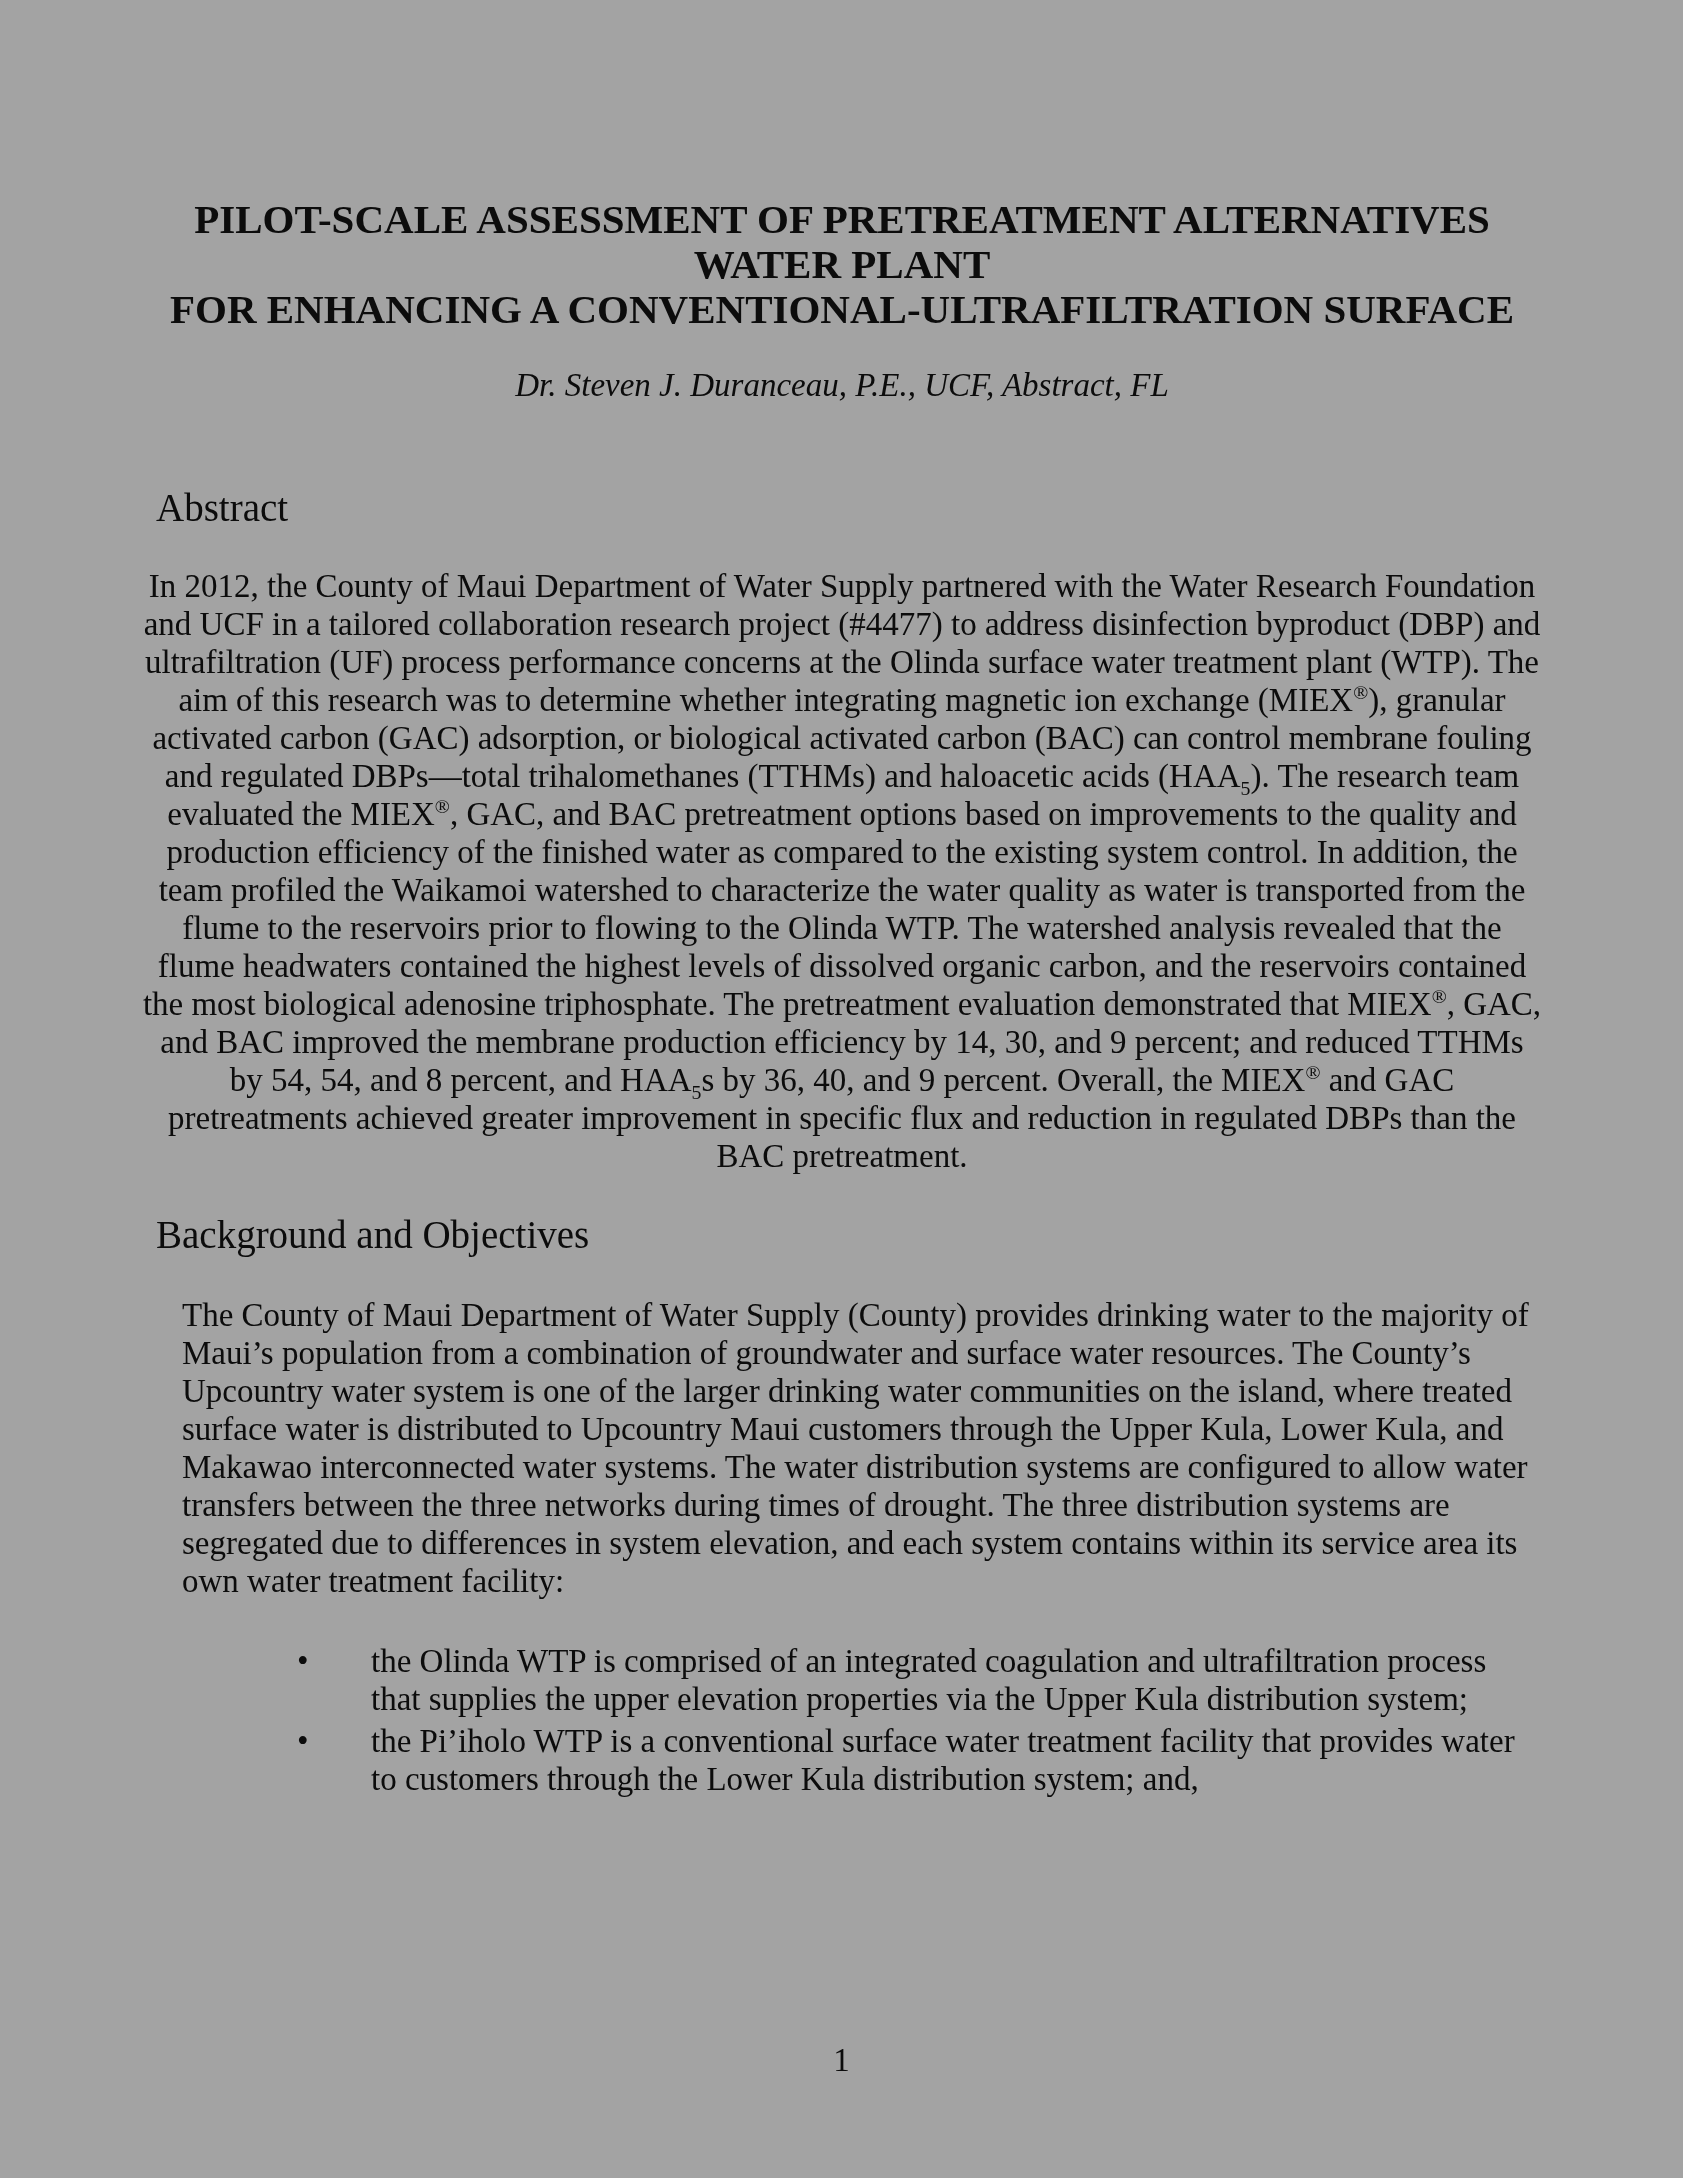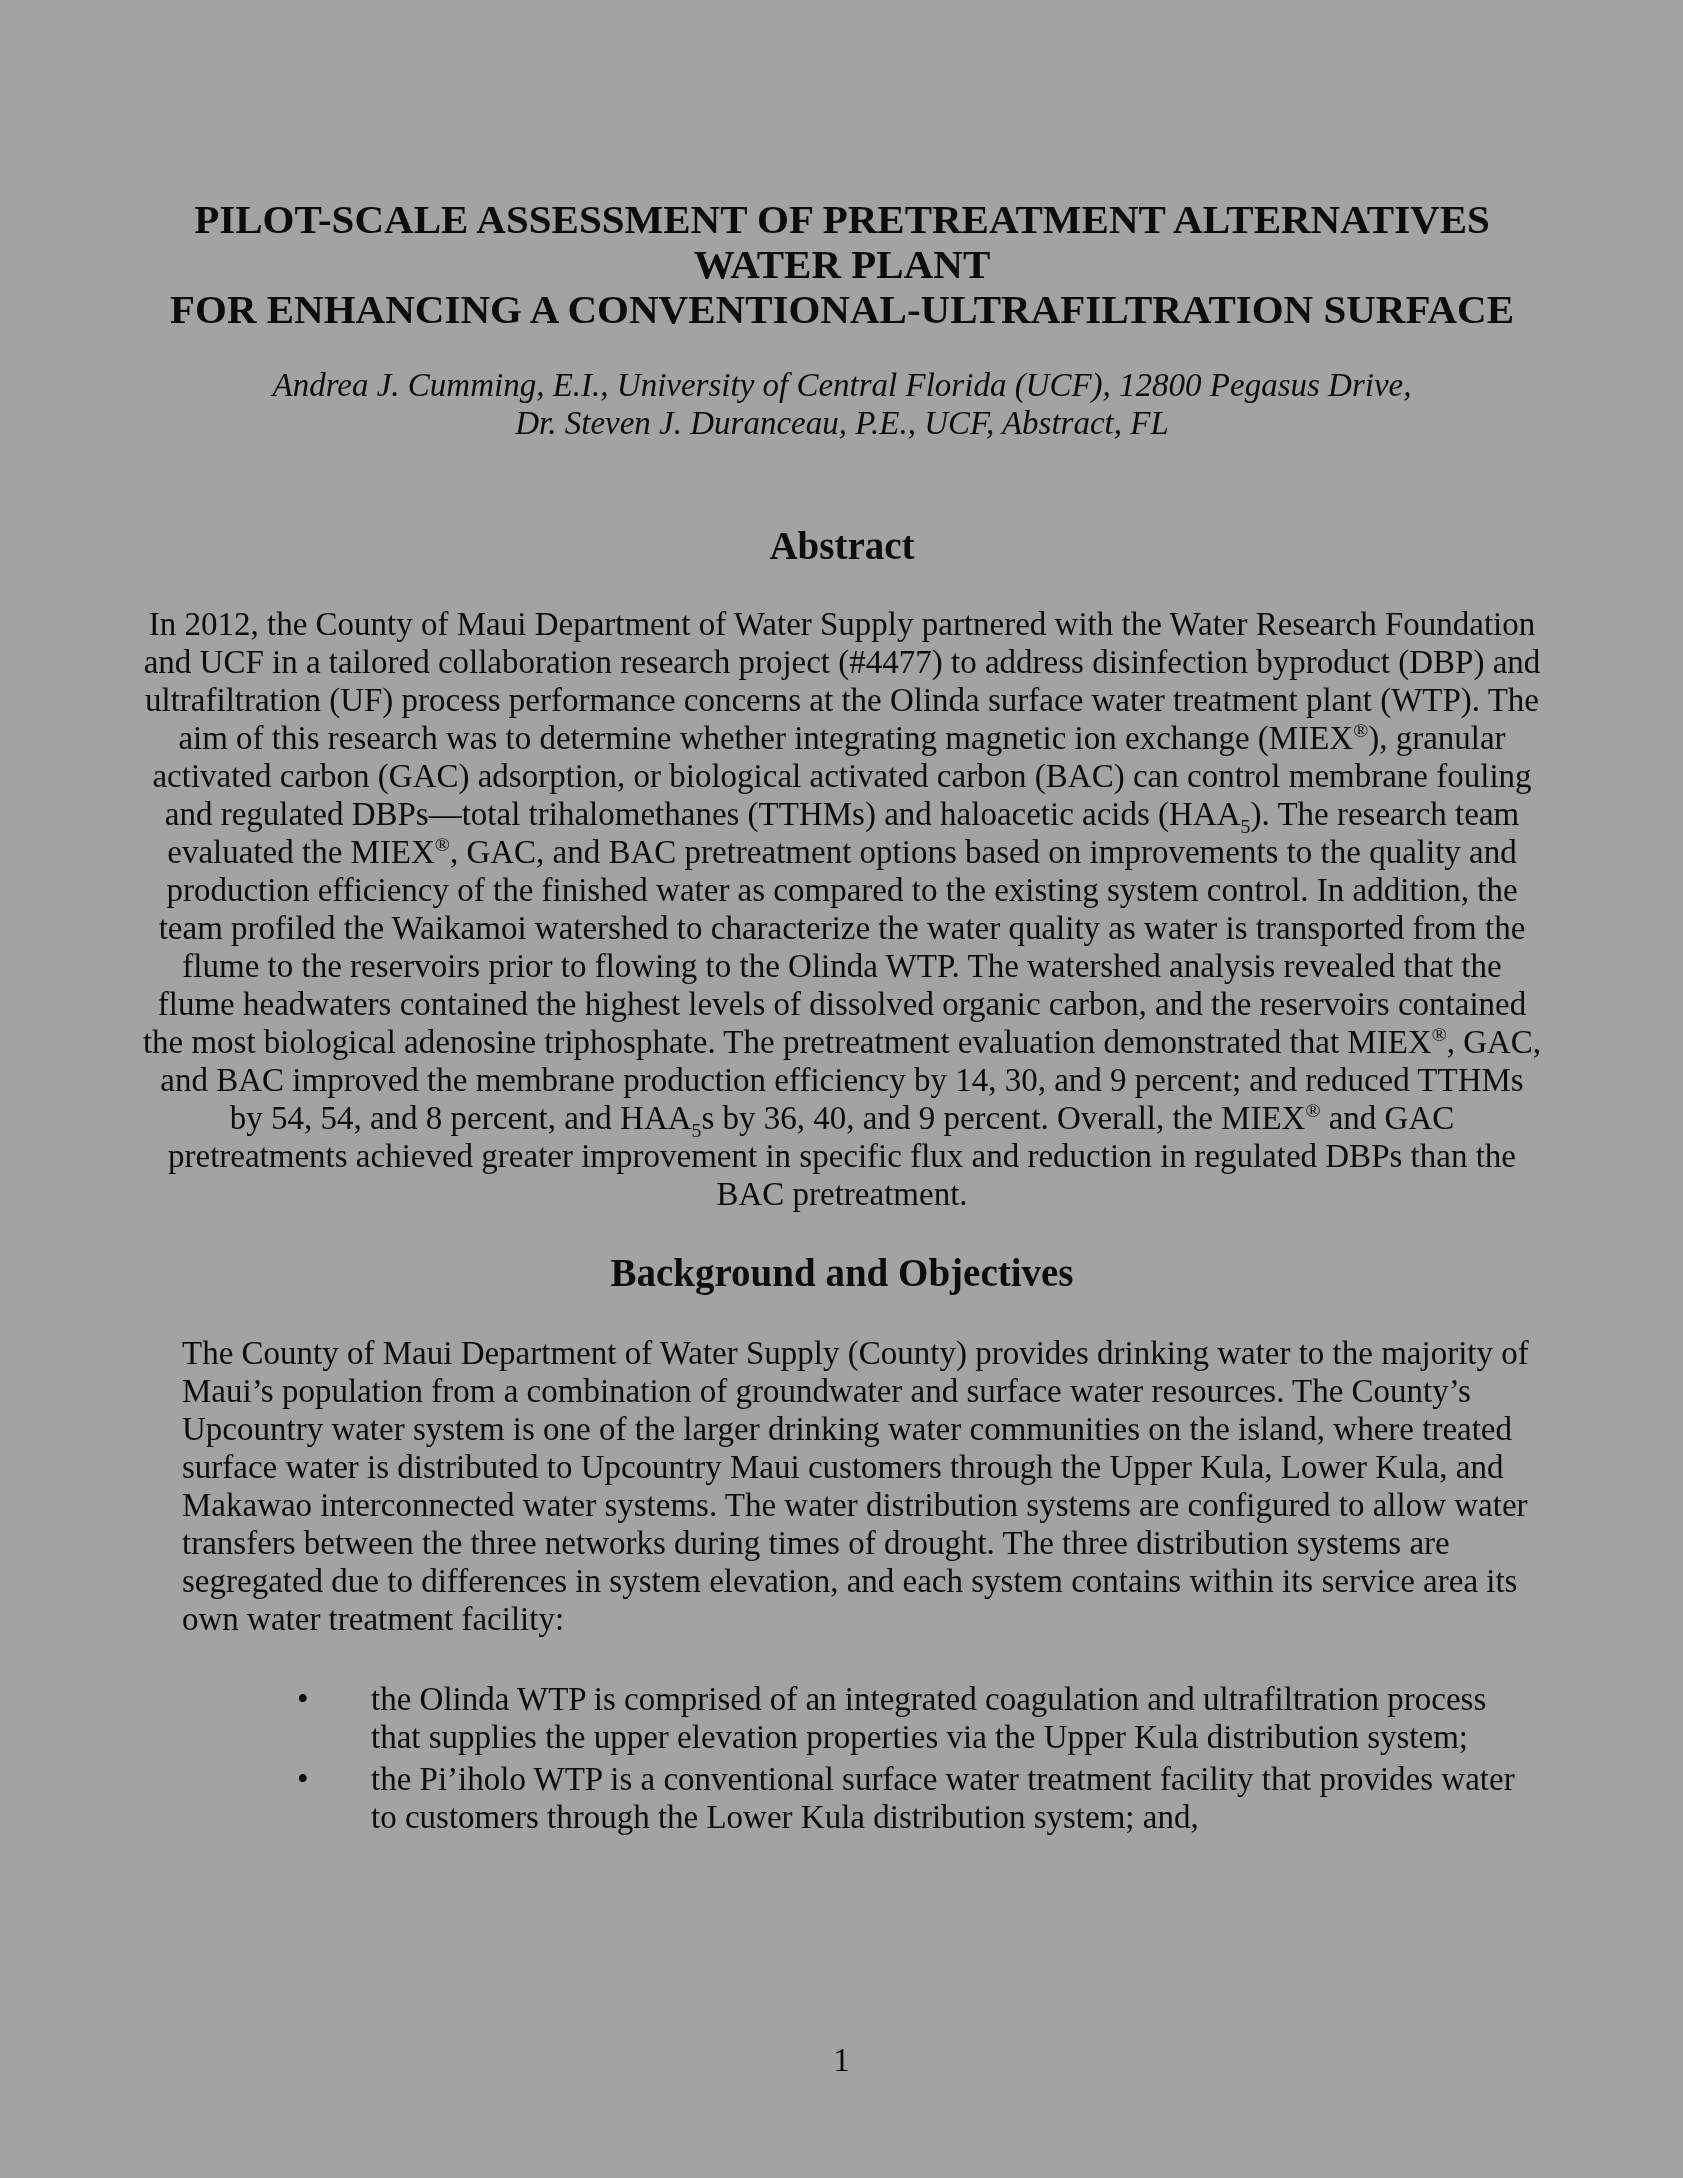--- a/index.html
+++ b/index.html
@@ -34,23 +34,22 @@
   }
   .authors {
     margin-top: 34px;
     text-align: center;
     font-style: italic;
   }
   .author-line {
     white-space: pre;
   }
   .section-heading {
-    margin: 4px;
-    text-align: center;
-    font-weight: 700;
+    margin: 14px;
+    font-weight: 400;
     font-size: 39px;
     line-height: 45px;
   }
   .abstract-heading { margin-top: 81px; }
   .bg-heading { margin-top: 37px; }
   p { margin: 0; text-align: left; }
   .abstract-body { margin-top: 37px; text-align: center; }
   .bg-body { margin-top: 39px; margin-left: 40px; }
   sup {
     font-size: 0.6em;
@@ -97,21 +96,20 @@
 <div class="page">
   <div class="content">
 
     <h1 class="doc-title">
       <div class="title-line">PILOT-SCALE ASSESSMENT OF PRETREATMENT ALTERNATIVES</div>
       <div class="title-line">WATER PLANT</div>
       <div class="title-line">FOR ENHANCING A CONVENTIONAL-ULTRAFILTRATION SURFACE</div>
     </h1>
 
     <div class="authors">
-      <div class="author-line">Andrea J. Cumming, E.I., University of Central Florida (UCF), 12800 Pegasus Drive,</div>
       <div class="author-line">Dr. Steven J. Duranceau, P.E., UCF, Abstract, FL</div>
     </div>
 
     <section>
       <h2 class="section-heading abstract-heading">Abstract</h2>
       <p class="abstract-body"><span>In 2012, the County of Maui Department of Water Supply partnered with the Water Research Foundation and UCF in a tailored collaboration research project (#4477) to address disinfection byproduct (DBP) and ultrafiltration (UF) process performance concerns at the Olinda surface water treatment plant (WTP). The aim of this research was to determine whether integrating magnetic ion exchange (MIEX</span><sup>®</sup><span>), granular activated carbon (GAC) adsorption, or biological activated carbon (BAC) can control membrane fouling and regulated DBPs—total trihalomethanes (TTHMs) and haloacetic acids (HAA</span><sub>5</sub><span>). The research team evaluated the MIEX</span><sup>®</sup><span>, GAC, and BAC pretreatment options based on improvements to the quality and production efficiency of the finished water as compared to the existing system control. In addition, the team profiled the Waikamoi watershed to characterize the water quality as water is transported from the flume to the reservoirs prior to flowing to the Olinda WTP. The watershed analysis revealed that the flume headwaters contained the highest levels of dissolved organic carbon, and the reservoirs contained the most biological adenosine triphosphate. The pretreatment evaluation demonstrated that MIEX</span><sup>®</sup><span>, GAC, and BAC improved the membrane production efficiency by 14, 30, and 9 percent; and reduced TTHMs by 54, 54, and 8 percent, and HAA</span><sub>5</sub><span>s by 36, 40, and 9 percent. Overall, the MIEX</span><sup>®</sup><span> and GAC pretreatments achieved greater improvement in specific flux and reduction in regulated DBPs than the BAC pretreatment.</span></p>
     </section>
 
     <section>
       <h2 class="section-heading bg-heading">Background and Objectives</h2>

